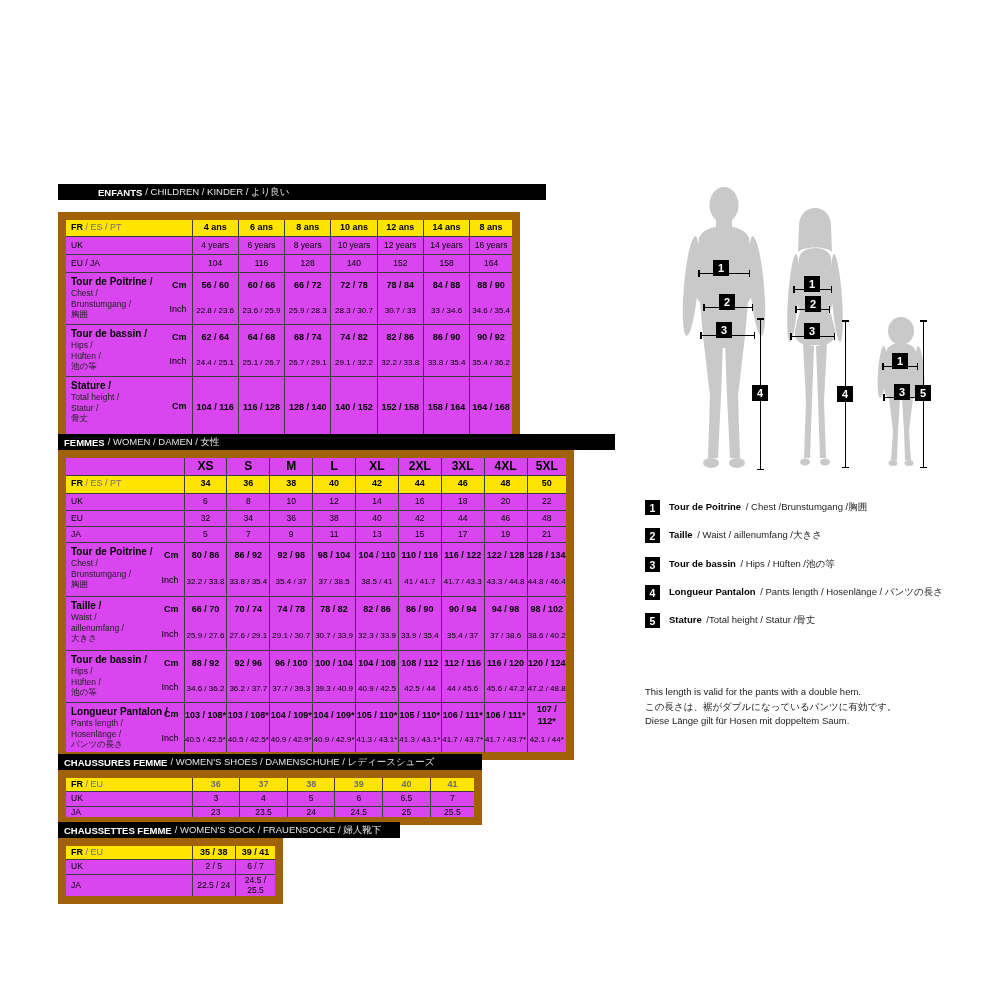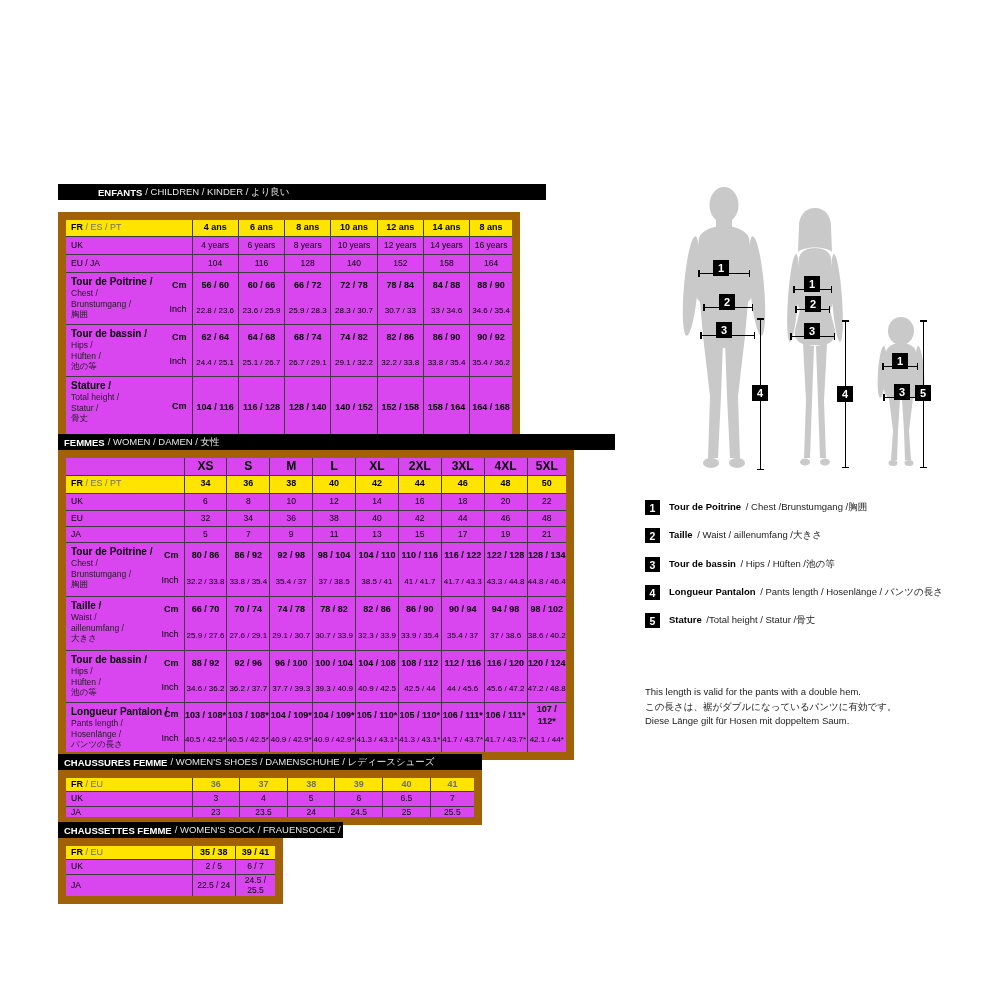--- a/index.html
+++ b/index.html
@@ -412,21 +412,21 @@
     <td>23</td>
           <td>23.5</td>
           <td>24</td>
           <td>24.5</td>
           <td>25</td>
           <td>25.5</td>
         </tr>
   </tbody>
     </table>
 
-  <div class="abs bar" style="left:58px;top:822px;width:285px;">
+  <div class="abs bar" style="left:58px;top:822px;width:342px;">
     <span class="b">CHAUSSETTES FEMME</span>
     <span class="r">/ WOMEN'S SOCK / FRAUENSOCKE / 婦人靴下</span>
   </div>
   <table class="abs" style="left:58px;top:838px;width:225px;">
     <colgroup>
         <col style="width:130px">
         <col>
         <col>
       </colgroup>
     <tbody>

